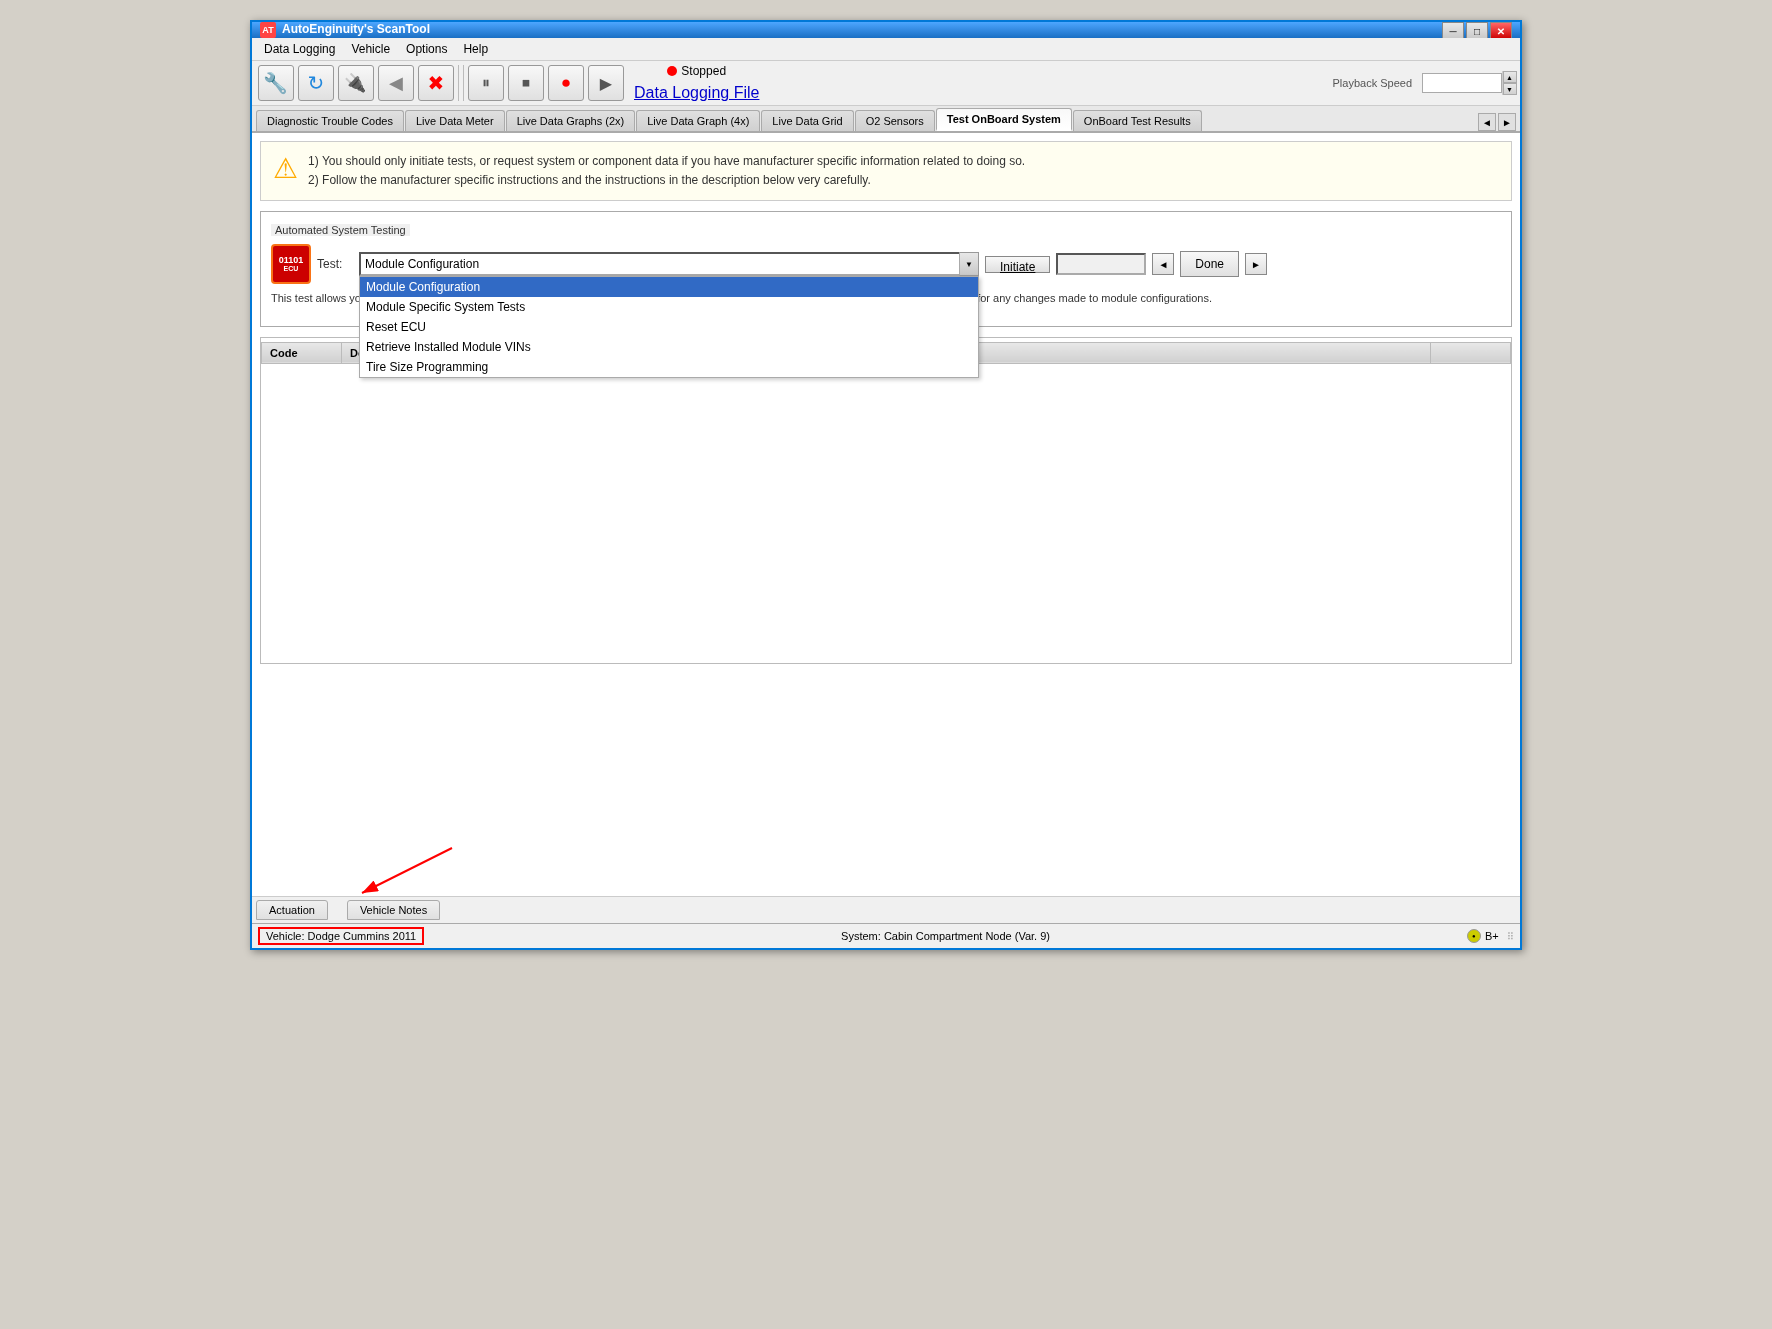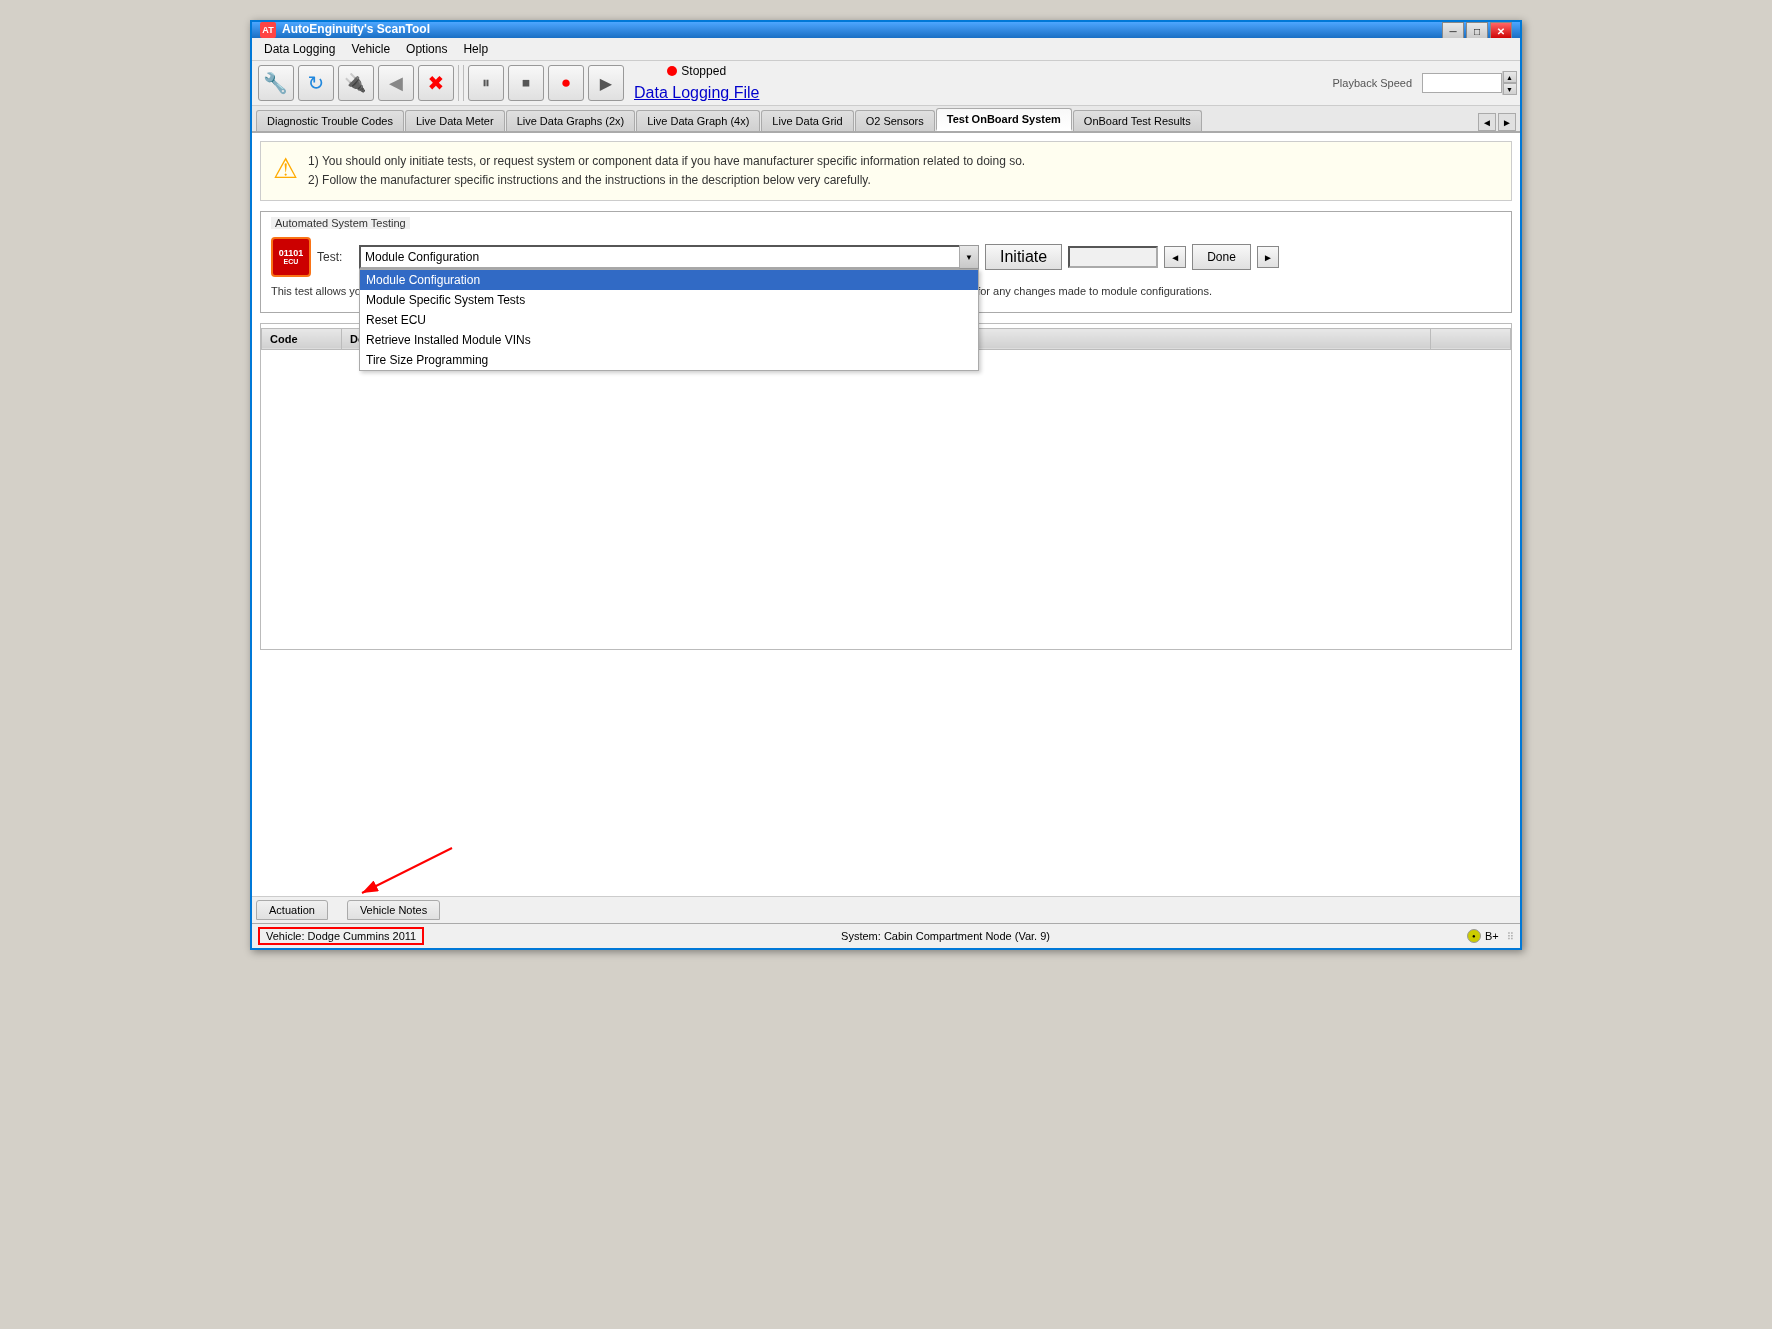--- a/index.html
+++ b/index.html
@@ -40,36 +40,36 @@
 
     
     .main-content { flex: 1; background: white; overflow: auto; padding: 8px; }
 
     
     .warning-box { border: 1px solid #ccc; background: #fffef0; padding: 10px 12px; display: flex; align-items: flex-start; gap: 10px; margin-bottom: 10px; }
     .warning-icon { font-size: 28px; color: #ffaa00; flex-shrink: 0; }
     .warning-text { font-size: 12px; line-height: 1.6; color: #333; }
 
     
-    .group-box { border: 1px solid #aaa; padding: 4px 10px; margin-bottom: 10px; }
+    .group-box { border: 1px solid #aaa; padding: 11px 10px; margin-bottom: 10px; }
     .group-box-title { font-size: 11px; color: #333; background: #f0f0f0; padding: 0 4px; margin-top: -16px; margin-bottom: 8px; display: inline-block; }
 
     .test-row { display: flex; align-items: center; gap: 6px; margin-bottom: 6px; }
     .test-label { font-size: 12px; color: #333; width: 36px; flex-shrink: 0; }
 
     
     .dropdown-container { position: relative; flex: 1; max-width: 620px; }
     .dropdown-arrow { position: absolute; right: 0; top: 0; width: 20px; height: 24px; background: linear-gradient(to bottom, #e8e8e8, #c8c8c8); border-left: 1px solid #aaa; border: 1px solid #999; display: flex; align-items: center; justify-content: center; font-size: 8px; pointer-events: none; }
 
     
     .dropdown-list { position: absolute; top: 24px; left: 0; right: 0; border: 1px solid #aaa; background: white; z-index: 100; box-shadow: 2px 2px 4px rgba(0,0,0,0.2); }
     .dropdown-option { padding: 3px 6px; font-size: 12px; cursor: pointer; }
     .dropdown-option.highlighted { background: #316ac5; color: white; }
 
-    .initiate-btn { padding: 3px 14px; height: 26px; background: linear-gradient(to bottom, #f8f8f8, #e0e0e0); border: 1px solid #888; cursor: pointer; font-size: 16px; }
+    .initiate-btn { padding: 3px 14px; height: 17px; background: linear-gradient(to bottom, #f8f8f8, #e0e0e0); border: 1px solid #888; cursor: pointer; font-size: 12px; text-decoration: underline; }
     .progress-bar { width: 90px; height: 22px; border: 2px inset #aaa; background: #f0f0f0; }
     .nav-btn { width: 22px; height: 22px; background: linear-gradient(to bottom, #f8f8f8, #e0e0e0); border: 1px solid #888; cursor: pointer; display: flex; align-items: center; justify-content: center; font-size: 10px; }
     .done-btn { padding: 3px 14px; height: 26px; background: linear-gradient(to bottom, #f8f8f8, #e0e0e0); border: 1px solid #888; cursor: pointer; font-size: 12px; }
 
     
     .desc-text { font-size: 11px; color: #333; line-height: 1.5; margin-top: 4px; margin-bottom: 8px; }
 
     
     .results-table { width: 100%; border-collapse: collapse; margin-top: 4px; }
     .results-table th { background: linear-gradient(to bottom, #e8e8e8, #d0d0d0); border: 1px solid #bbb; padding: 4px 8px; text-align: left; font-size: 11px; font-weight: bold; }

